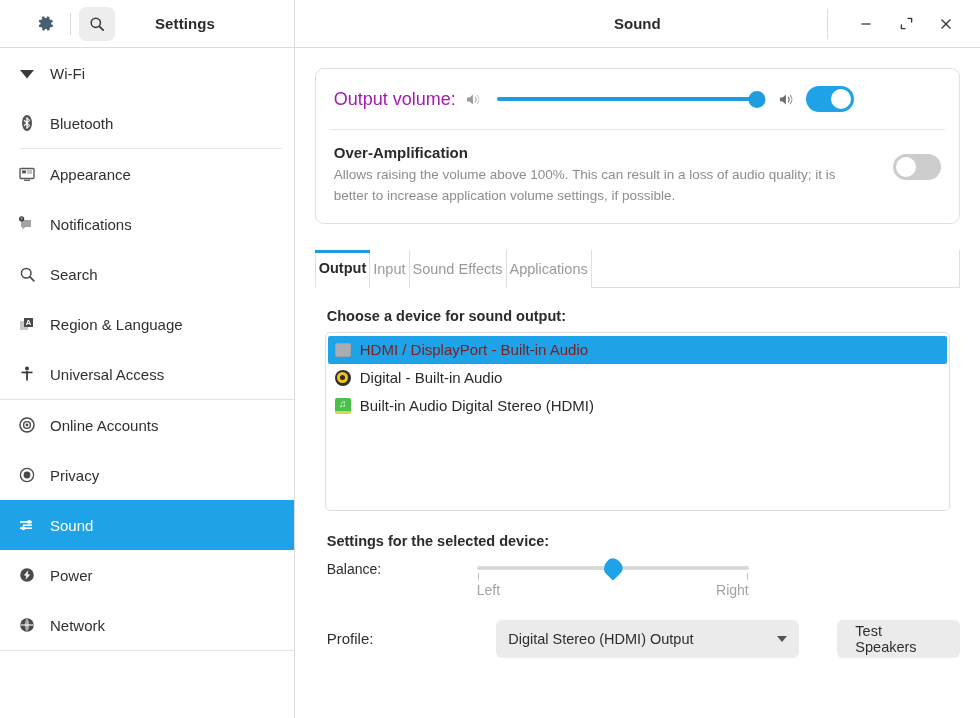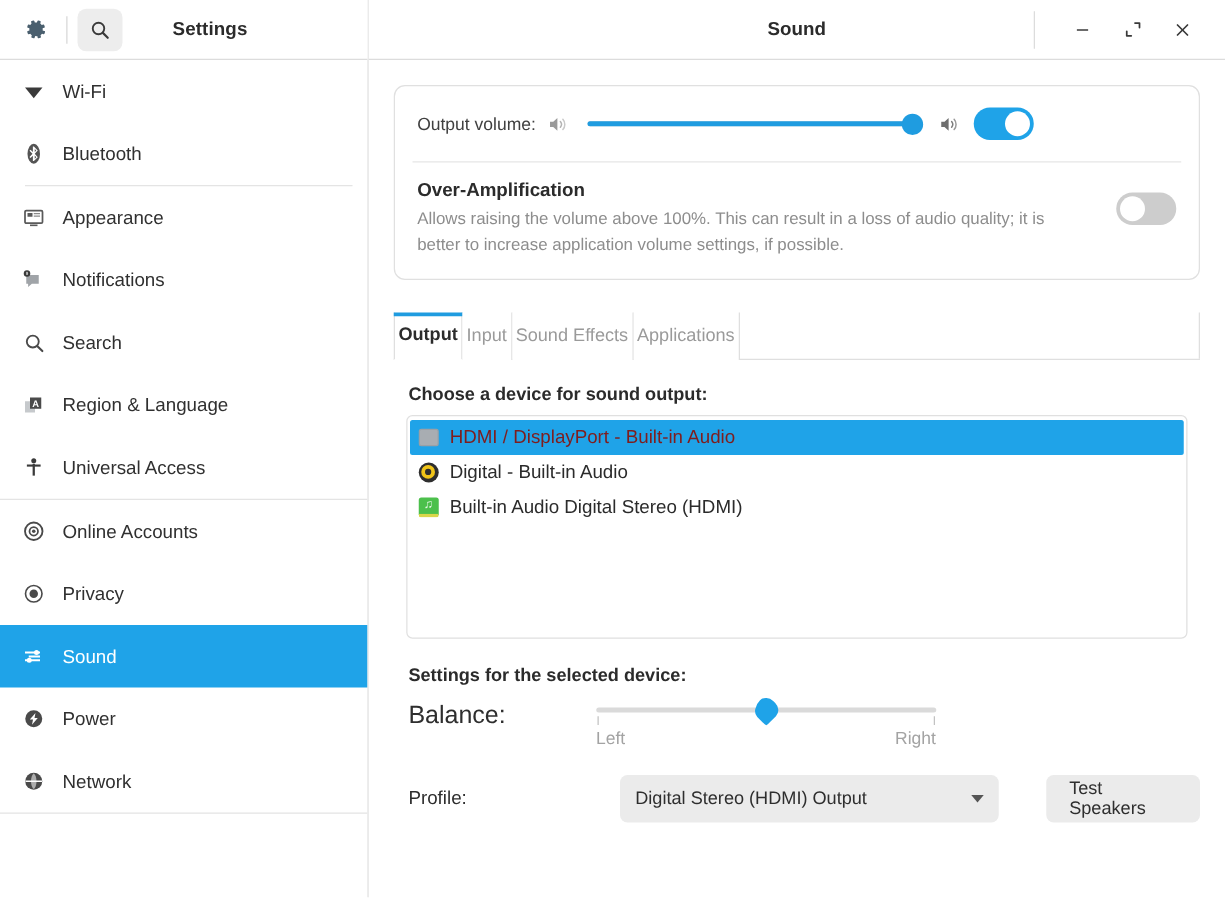--- a/index.html
+++ b/index.html
@@ -25,21 +25,21 @@
     border-right: 1px solid #dcdcdc;
     display: flex;
     flex-direction: column;
     position: relative;
   }
   .sidebar-header {
     height: 48px;
     min-height: 48px;
     display: flex;
     align-items: center;
-    padding: 0 3px;
+    padding: 0 20px;
     border-bottom: 1px solid #dcdcdc;
     background: #ffffff;
     position: relative;
   }
   .gear-btn {
     width: 34px; height: 34px;
     display: flex; align-items: center; justify-content: center;
     border-radius: 6px;
     margin-left: 8px;
   }
@@ -149,22 +149,22 @@
   }
   .card-row {
     padding: 0 18px;
     display: flex;
     align-items: center;
   }
   .row-volume { height: 60px; }
   .card-divider { height: 1px; background: #e6e6e6; margin: 0 14px; }
 
   .lbl-output-volume {
-    font-size: 14px;
-    color: #404040;
+    font-size: 18px;
+    color: #a21caf;
     margin-right: 10px;
   }
   .spk-low { margin-right: 14px; display: flex; align-items: center; }
   .spk-high { margin: 0 10px 0 14px; display: flex; align-items: center; }
 
   .vol-slider {
     position: relative;
     flex: 1;
     height: 20px;
     display: flex;
@@ -311,21 +311,21 @@
     margin: 22px 0 0 12px;
   }
 
   .balance-row {
     display: flex;
     align-items: flex-start;
     margin-top: 10px;
     padding-left: 12px;
   }
   .balance-label {
-    font-size: 20px;
+    font-size: 14px;
     color: #2e2e2e;
     width: 150px;
     padding-top: 2px;
   }
   .balance-slider-wrap { width: 272px; position: relative; }
   .bal-track {
     height: 4px;
     background: #dadada;
     border-radius: 2px;
     margin-top: 7px;

